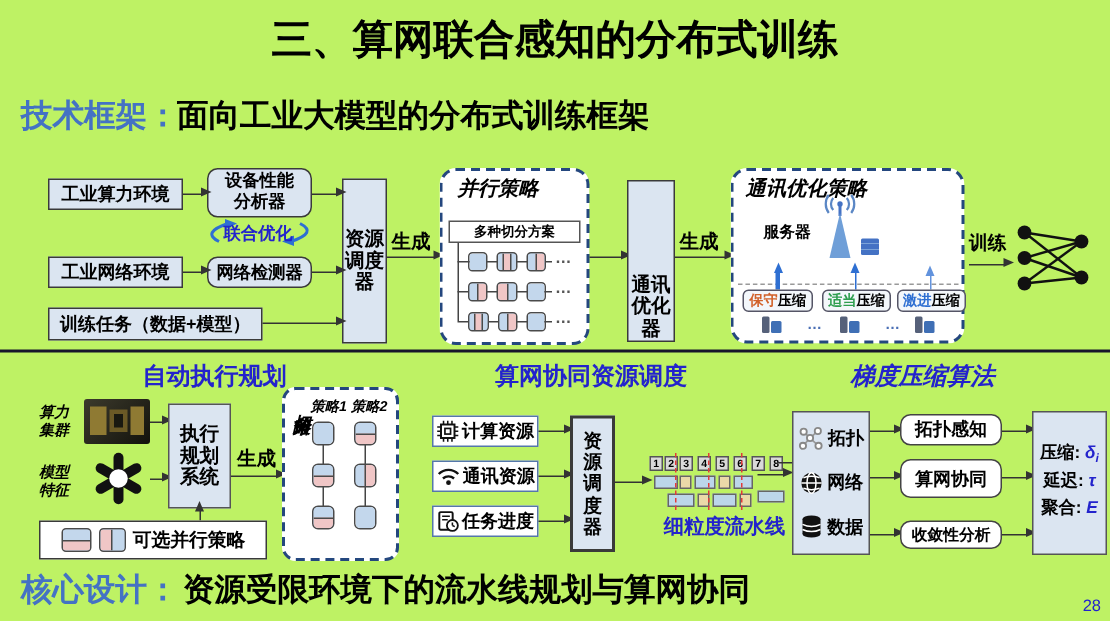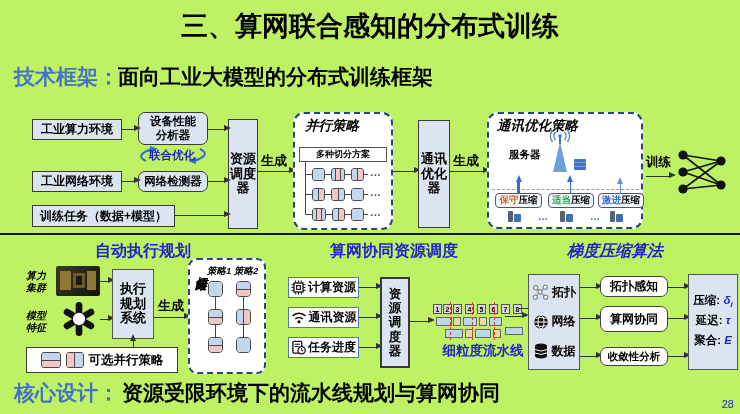--- a/index.html
+++ b/index.html
@@ -140,21 +140,21 @@
       <b class="sB"></b>
       <b class="sP"></b>
     </i>
   <i class="chip" style="left:351px;top:208px;width:13px;height:13px;">
       <b class="sB"></b>
     </i>
   <span class="t" style="left:370px;top:206px;font-size:11px;color:#555;">…</span>
 
   <div class="ar" style="left:393px;top:171px;width:22px;"></div>
 
-  <div class="b" style="left:418px;top:120px;width:32px;height:108px;font-size:13px;">
+  <div class="b" style="left:418px;top:120px;width:32px;height:108px;font-size:13px;align-items:flex-end;">
     <span class="vt" style="width:27px;">通讯优化器</span>
     </div>
 
   <div class="t" style="left:453px;top:152px;font-size:13px;">生成</div>
   <div class="ar" style="left:450px;top:171px;width:34px;"></div>
 
   <div class="dash" style="left:487px;top:112px;width:156px;height:117px;"></div>
   <div class="t it" style="left:497px;top:117px;font-size:13.5px;">通讯优化策略</div>
   <div class="t" style="left:509px;top:148px;font-size:10.5px;">服务器</div>
   <svg style="position:absolute;left:543px;top:126px;" width="34" height="50" viewBox="0 0 34 50">

